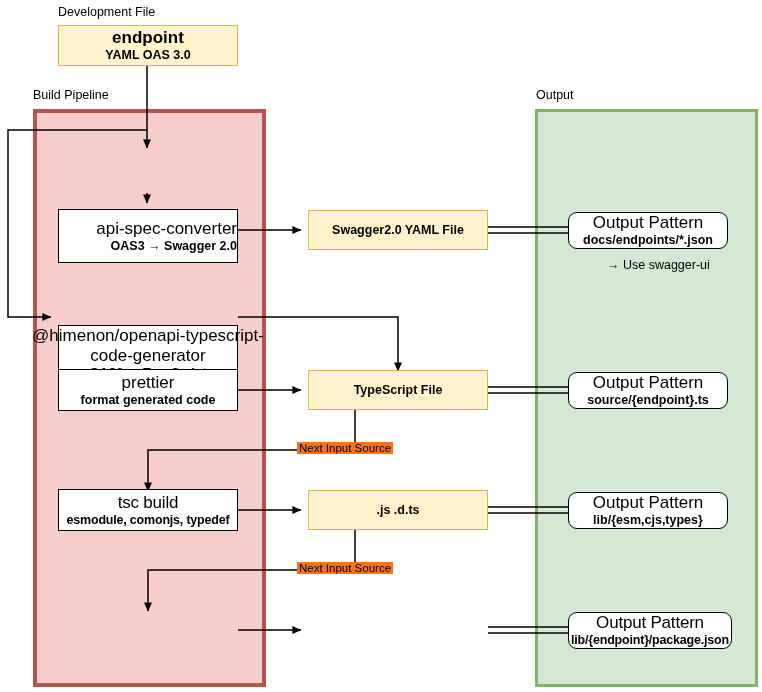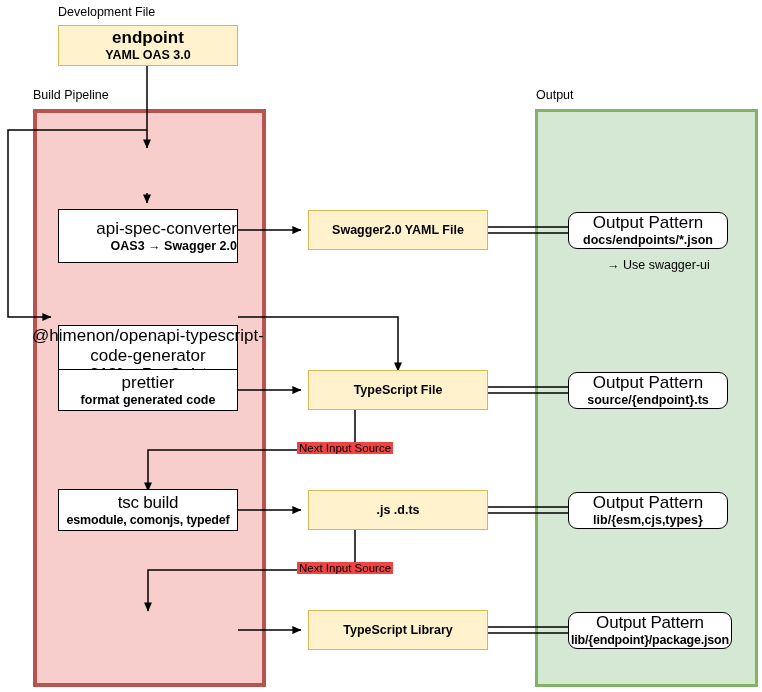--- a/index.html
+++ b/index.html
@@ -89,21 +89,21 @@
   .note {
     position: absolute;
     font-size: 12.5px;
     color: #000000;
     white-space: nowrap;
   }
   .edge-label {
     position: absolute;
     font-size: 11.5px;
     color: #000000;
-    background: #ef4444;
+    background: #f97316;
     padding: 0 2px;
     white-space: nowrap;
   }
   #wires {
     position: absolute;
     left: 0;
     top: 0;
     width: 762px;
     height: 692px;
     pointer-events: none;
@@ -194,23 +194,20 @@
   </div>
 
   <div class="node file" style="left:308px; top:370px; width:180px; height:40px;">
     <div class="single-bold">TypeScript File</div>
   </div>
 
   <div class="node file" style="left:308px; top:490px; width:180px; height:40px;">
     <div class="single-bold">.js .d.ts</div>
   </div>
 
-  <div class="node file" style="left:308px; top:610px; width:180px; height:40px;">
-    <div class="single-bold">TypeScript Library</div>
-  </div>
 
   <div class="node output" style="left:568px; top:212px; width:160px; height:37px;">
     <div class="line1">Output Pattern</div>
     <div class="line2">docs/endpoints/*.json</div>
   </div>
 
   <div class="note" style="left:607px; top:258px;">→ Use swagger-ui</div>
 
   <div class="node output" style="left:568px; top:372px; width:160px; height:37px;">
     <div class="line1">Output Pattern</div>

